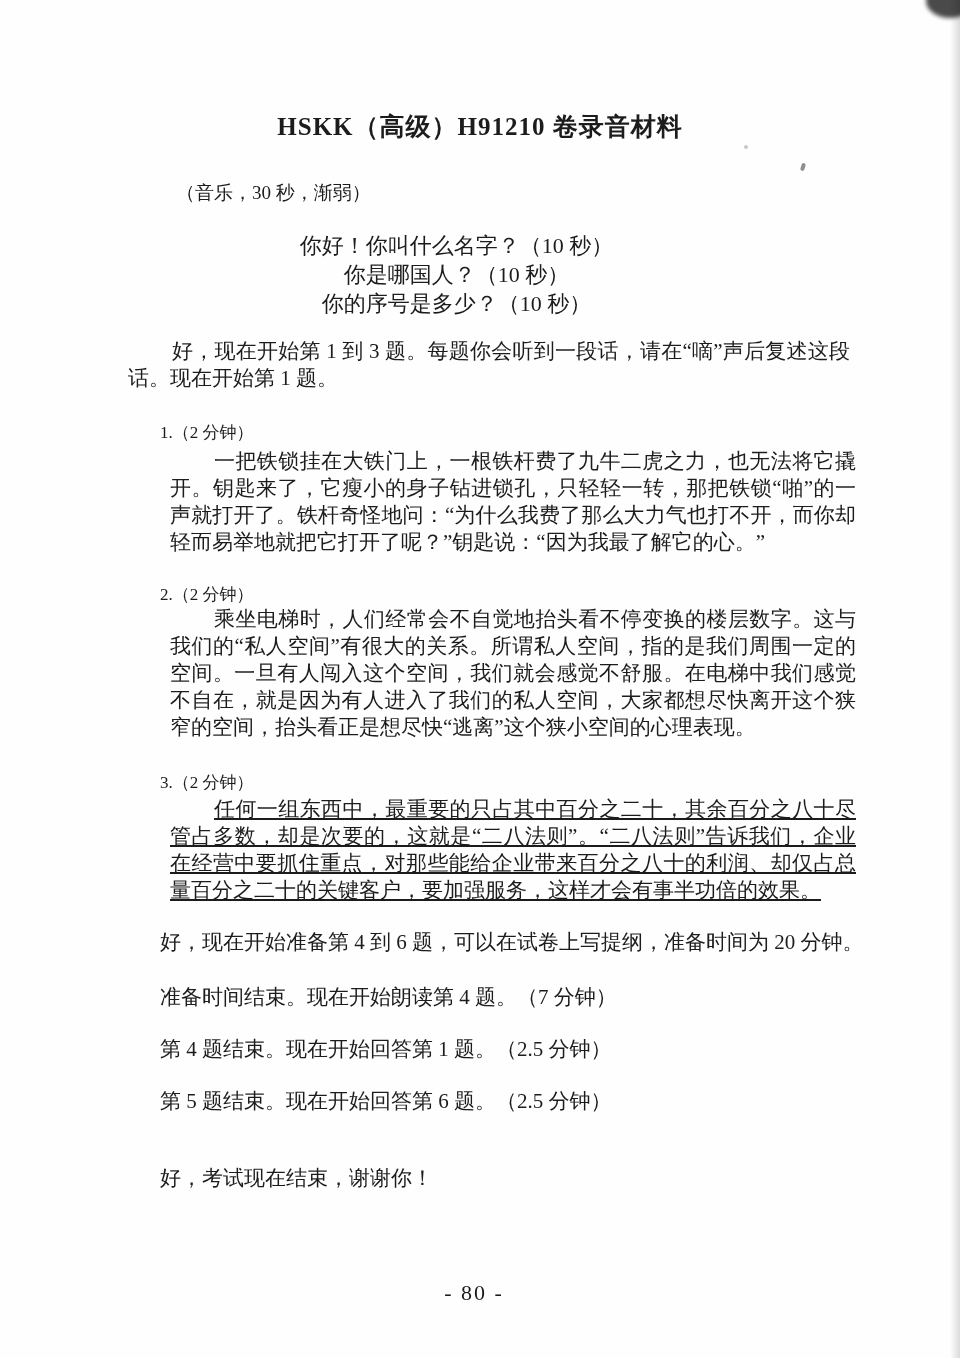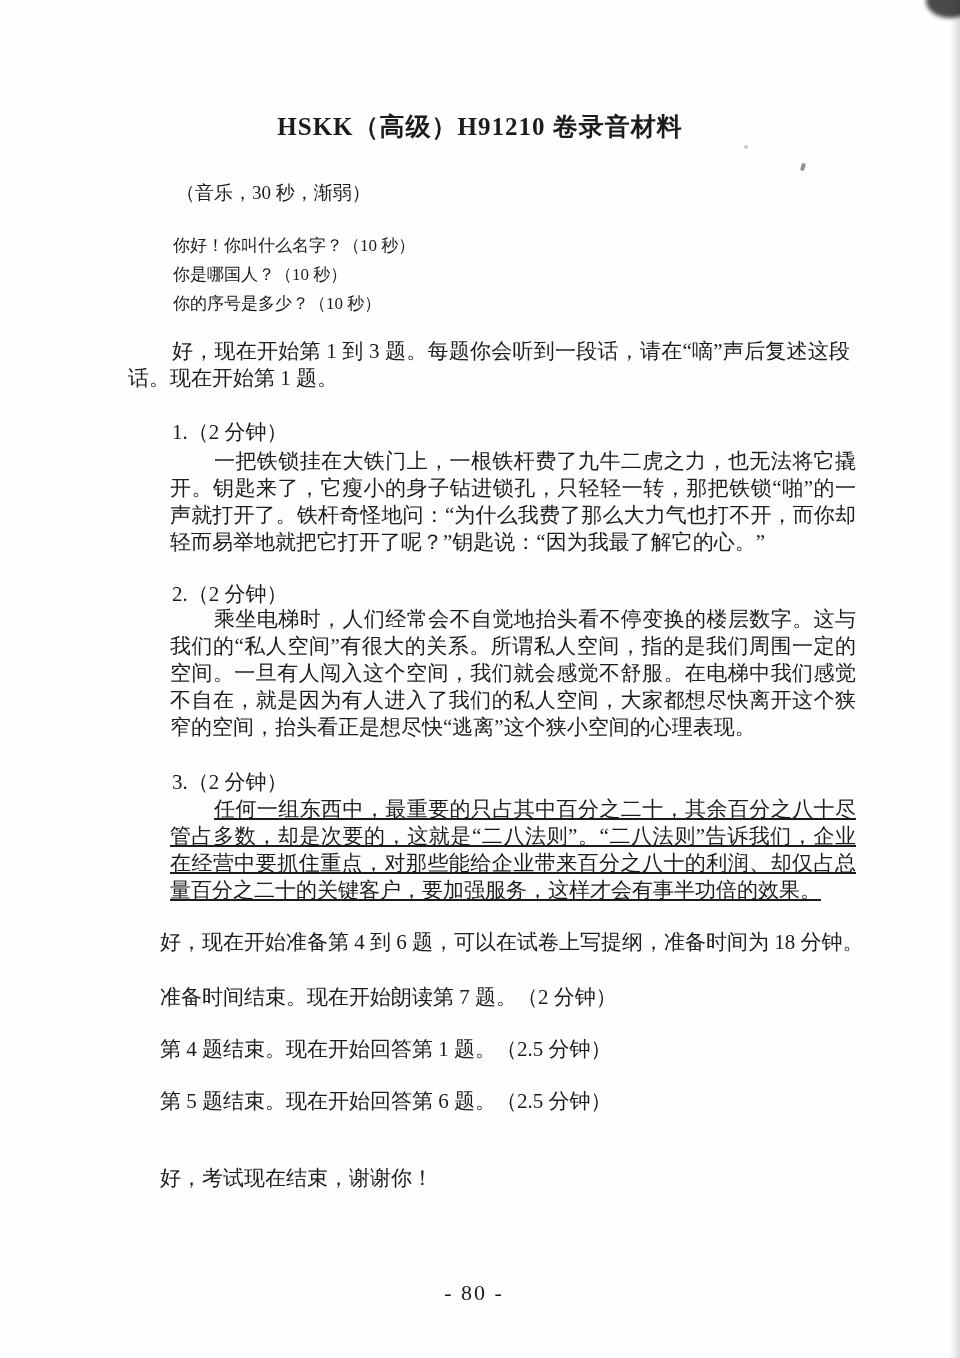--- a/index.html
+++ b/index.html
@@ -30,41 +30,41 @@
     font-size: 19px;
   }
   .questions {
     position: absolute;
     top: 231px;
     left: 173px;
     width: 567px;
   }
   .q-row {
     display: flex;
-    justify-content: flex-start;
-    font-size: 17px;
+    justify-content: center;
+    font-size: 22px;
     line-height: 29px;
   }
   .para {
     font-size: 21px;
     line-height: 27px;
     text-align: justify;
     text-justify: inter-character;
   }
   .intro {
     position: absolute;
     top: 338px;
     left: 128px;
     width: 722px;
     text-indent: 44px;
   }
   .sec-label {
     position: absolute;
-    left: 172px;
-    font-size: 21px;
+    left: 160px;
+    font-size: 17px;
     line-height: 27px;
   }
   .sec-body {
     position: absolute;
     left: 170px;
     width: 686px;
     text-indent: 44px;
   }
   .label-1 { top: 419px; }
   .body-1  { top: 448px; }
@@ -160,22 +160,22 @@
 
   <div class="sec-label label-1">1.（2 分钟）</div>
   <div class="para sec-body body-1">一把铁锁挂在大铁门上，一根铁杆费了九牛二虎之力，也无法将它撬开。钥匙来了，它瘦小的身子钻进锁孔，只轻轻一转，那把铁锁“啪”的一声就打开了。铁杆奇怪地问：“为什么我费了那么大力气也打不开，而你却轻而易举地就把它打开了呢？”钥匙说：“因为我最了解它的心。”</div>
 
   <div class="sec-label label-2">2.（2 分钟）</div>
   <div class="para sec-body body-2">乘坐电梯时，人们经常会不自觉地抬头看不停变换的楼层数字。这与我们的“私人空间”有很大的关系。所谓私人空间，指的是我们周围一定的空间。一旦有人闯入这个空间，我们就会感觉不舒服。在电梯中我们感觉不自在，就是因为有人进入了我们的私人空间，大家都想尽快离开这个狭窄的空间，抬头看正是想尽快“逃离”这个狭小空间的心理表现。</div>
 
   <div class="sec-label label-3">3.（2 分钟）</div>
   <div class="para sec-body body-3">任何一组东西中，最重要的只占其中百分之二十，其余百分之八十尽管占多数，却是次要的，这就是“二八法则”。“二八法则”告诉我们，企业在经营中要抓住重点，对那些能给企业带来百分之八十的利润、却仅占总量百分之二十的关键客户，要加强服务，这样才会有事半功倍的效果。</div>
 
-  <div class="instr instr-1">好，现在开始准备第 4 到 6 题，可以在试卷上写提纲，准备时间为 18 分钟。</div>
-  <div class="instr instr-2">准备时间结束。现在开始朗读第 7 题。（2 分钟）</div>
+  <div class="instr instr-1">好，现在开始准备第 4 到 6 题，可以在试卷上写提纲，准备时间为 20 分钟。</div>
+  <div class="instr instr-2">准备时间结束。现在开始朗读第 4 题。（7 分钟）</div>
   <div class="instr instr-3">第 4 题结束。现在开始回答第 1 题。（2.5 分钟）</div>
   <div class="instr instr-4">第 5 题结束。现在开始回答第 6 题。（2.5 分钟）</div>
 
   <div class="instr closing">好，考试现在结束，谢谢你！</div>
 
   <div class="page-number">- 80 -</div>
 
   <div class="corner-smudge"></div>
   <div class="edge-shadow"></div>
   <div class="speck-1"></div>

